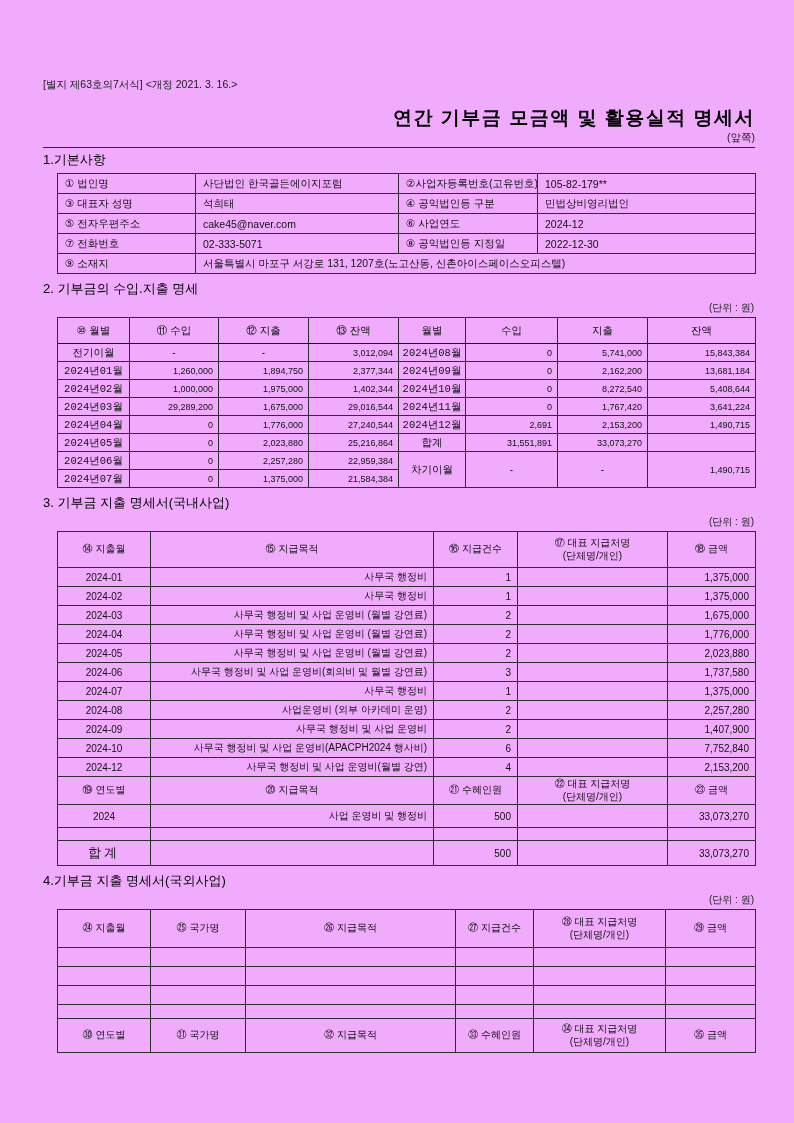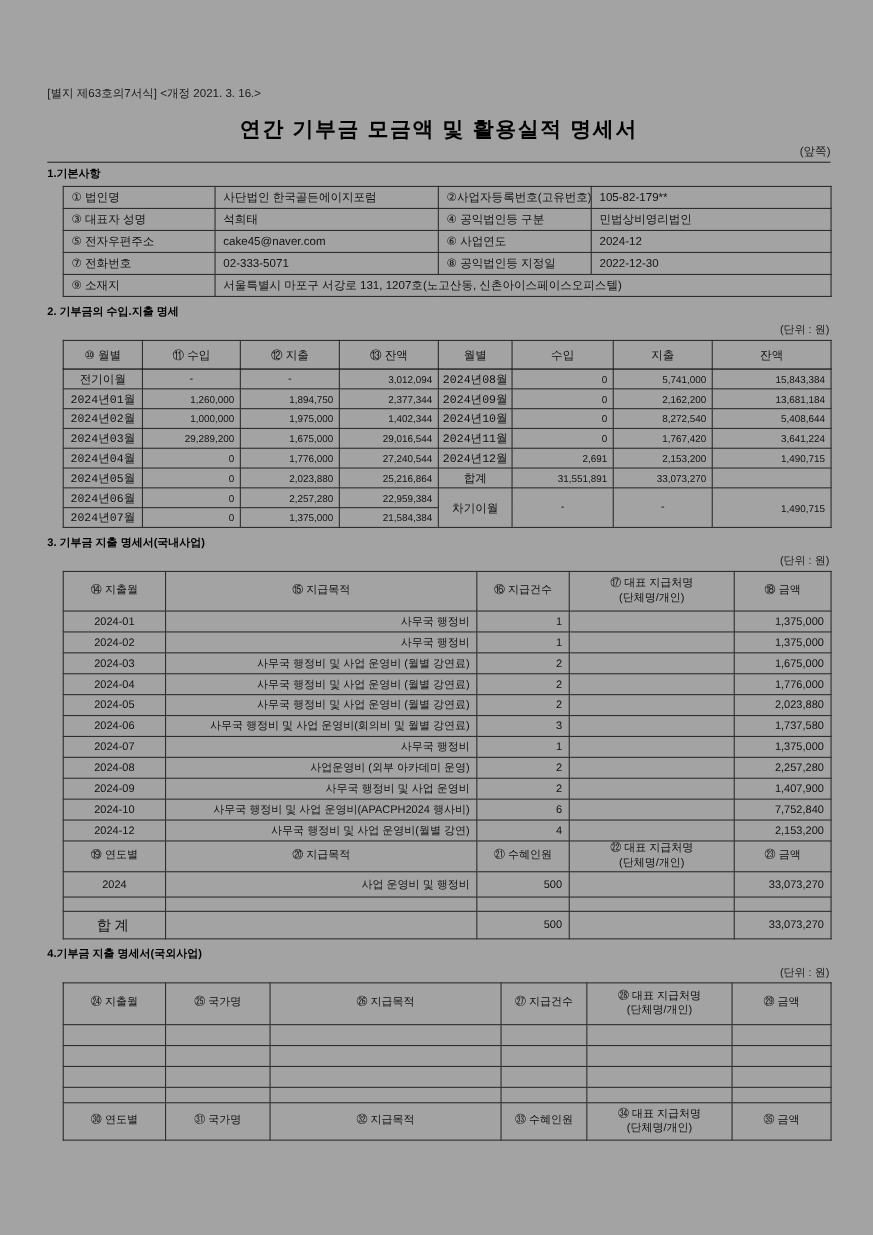--- a/index.html
+++ b/index.html
@@ -1,23 +1,23 @@
 <!DOCTYPE html>
 <html><head>
 <meta charset="utf-8">
 <style>
   * { margin:0; padding:0; box-sizing:border-box; }
   html,body { background:#fff; }
   body { width:794px; height:1123px; font-family:"Liberation Sans","DejaVu Sans",sans-serif; color:#111; }
-  .page { position:relative; width:794px; height:1123px; padding:78px 39px 0 43px; background:#a3a3a3; overflow:hidden; }
+  .page { position:relative; width:794px; height:1123px; padding:78px 39px 0 43px; background:#f0abfc; overflow:hidden; }
   .form-ref { font-size:10.5px; color:#1a1a1a; }
-  .title { text-align:center; font-size:19px; font-weight:bold; letter-spacing:1.5px; margin-top:13px; color:#000; }
+  .title { text-align:right; font-size:19px; font-weight:bold; letter-spacing:1.5px; margin-top:13px; color:#000; }
   .side-note { text-align:right; font-size:10.5px; color:#1a1a1a; }
   .rule { border-top:1.5px solid #2a2a2a; margin-top:2px; }
-  .sec-head { font-size:10px; font-weight:bold; color:#000; margin-top:3px; }
+  .sec-head { font-size:13px; font-weight:normal; color:#000; margin-top:3px; }
   .sec-head.gap { margin-top:6px; }
   .unit { text-align:right; font-size:10px; margin:3px 1px 2px 0; color:#1a1a1a; }
 
   table { border-collapse:collapse; table-layout:fixed; margin-left:14px; width:698px;
           border:1.4px solid #000; }
   td, th { border:1px solid #2e2e2e; font-weight:normal; overflow:hidden; vertical-align:middle; }
 
   
   .t1 { margin-top:4px;padding-left:36px; }
   .t1 td { height:20px; font-size:10.5px; padding:0 7px; text-align:left; white-space:nowrap; }

